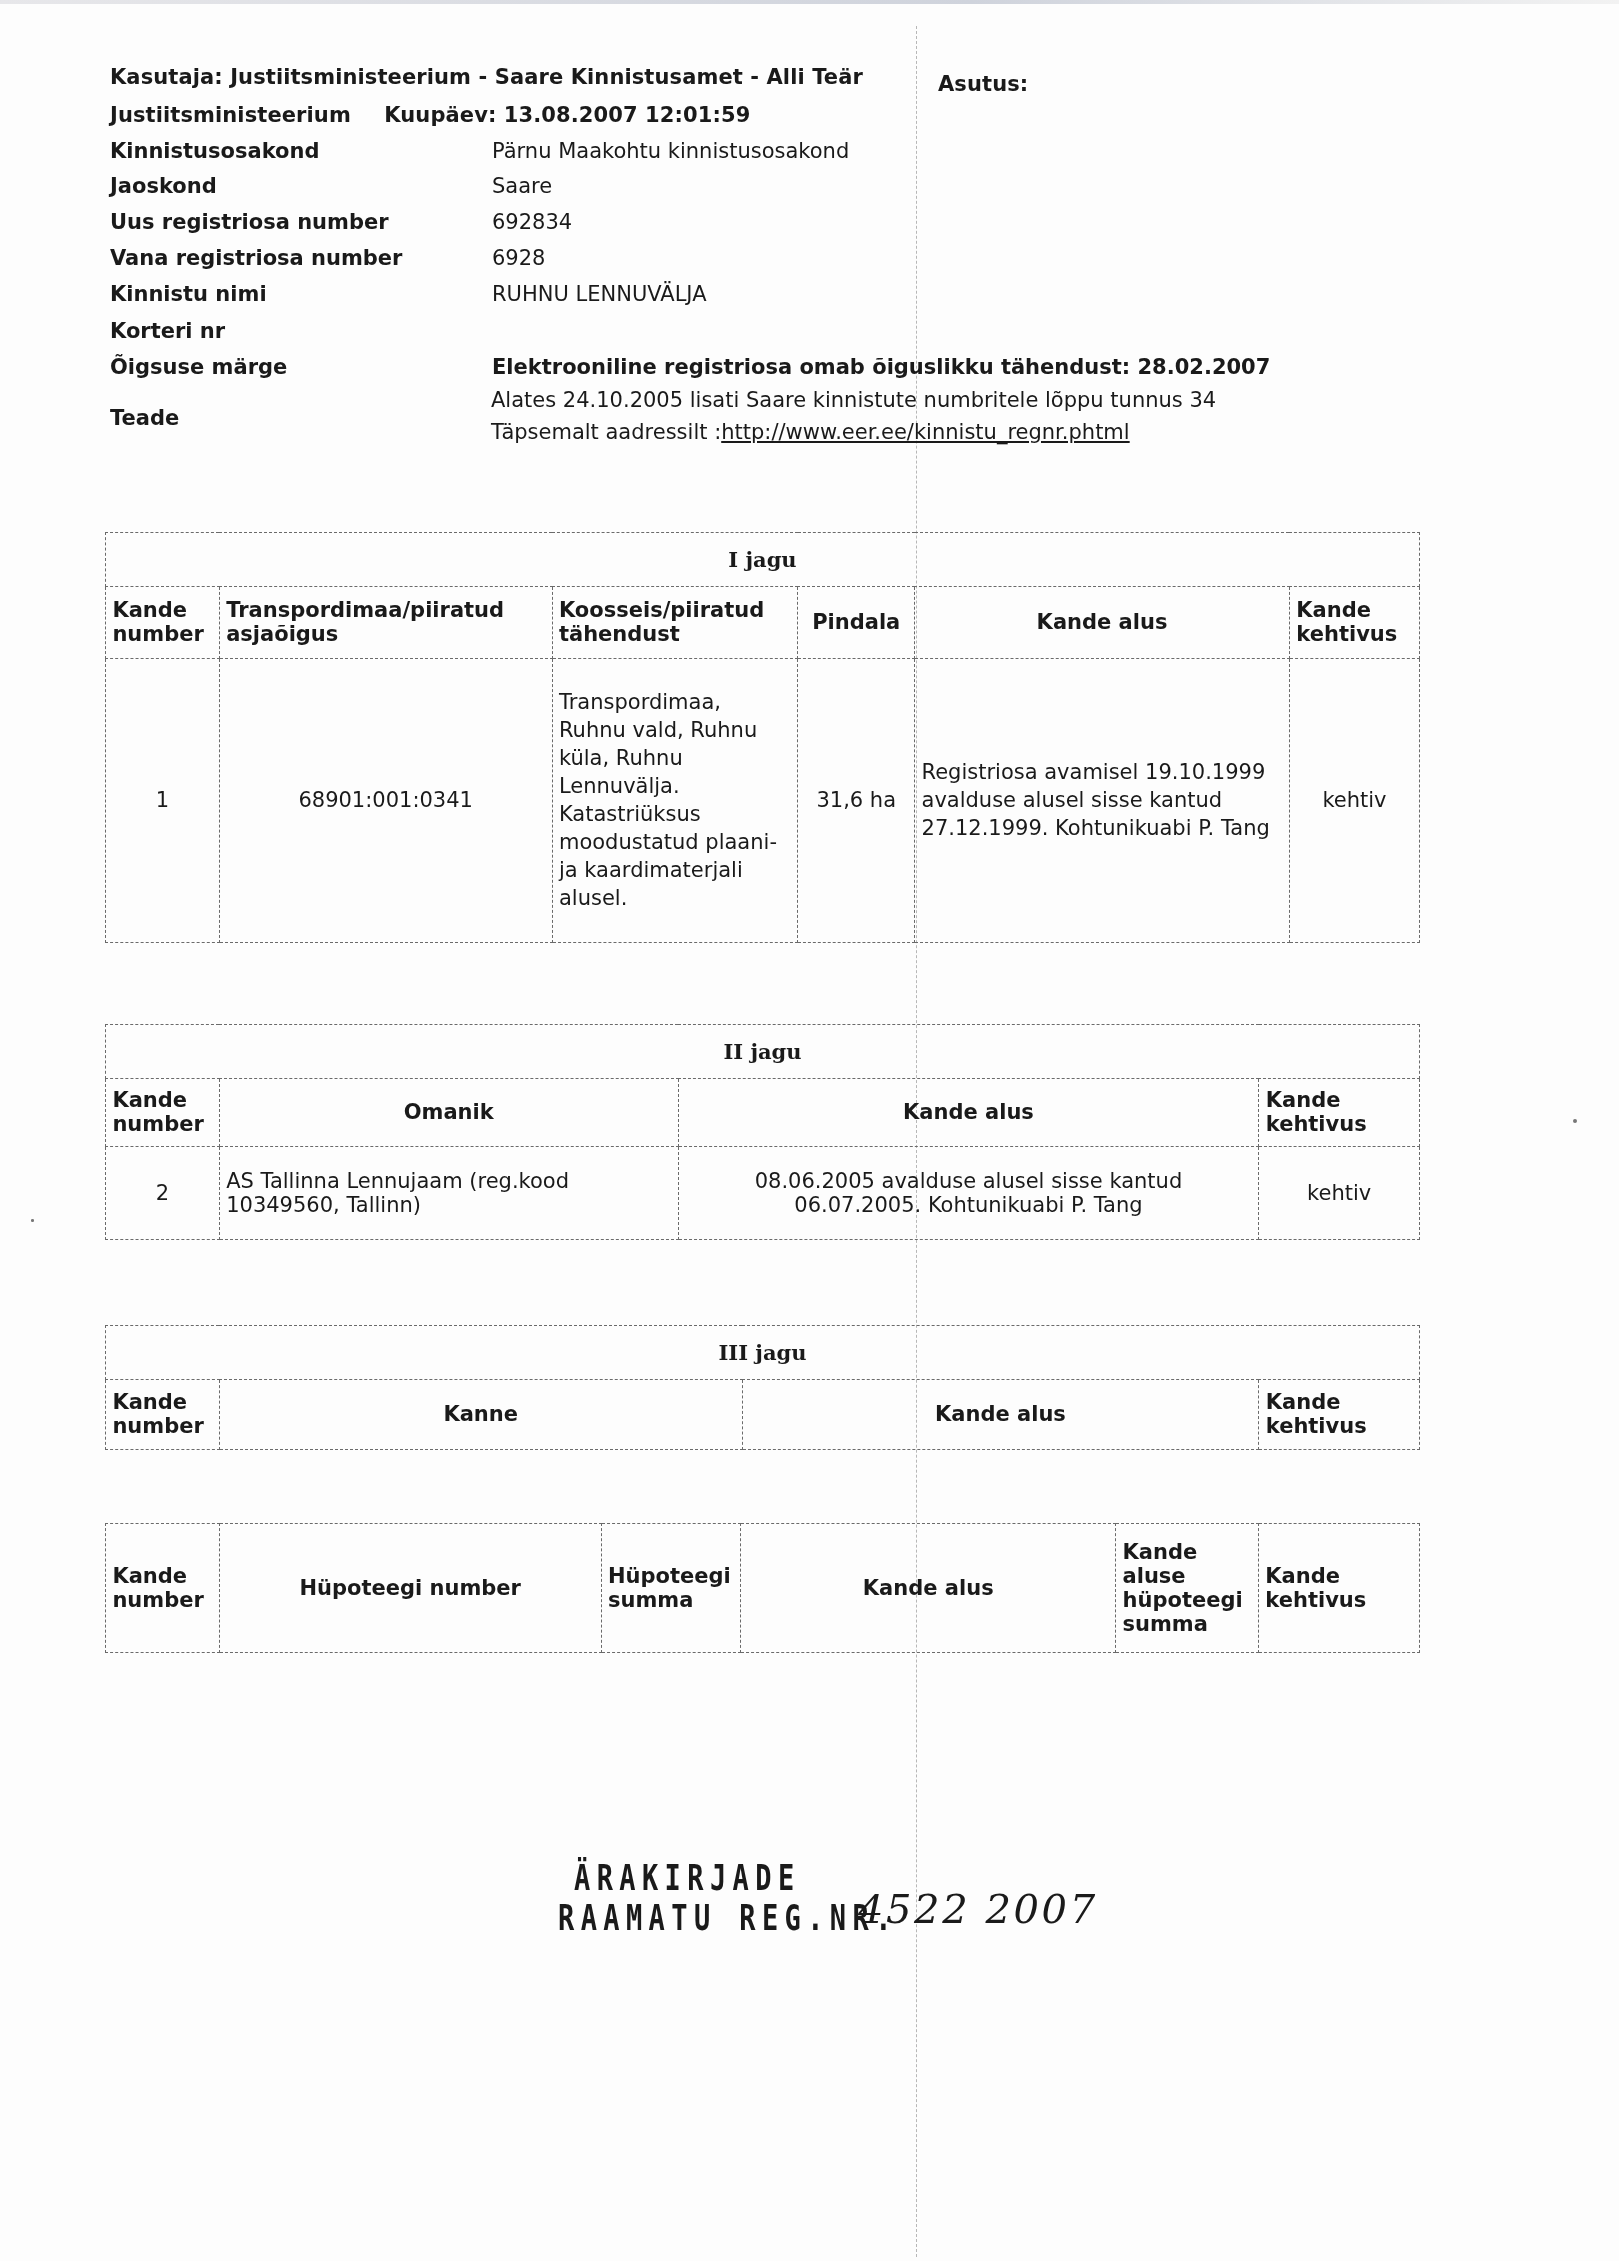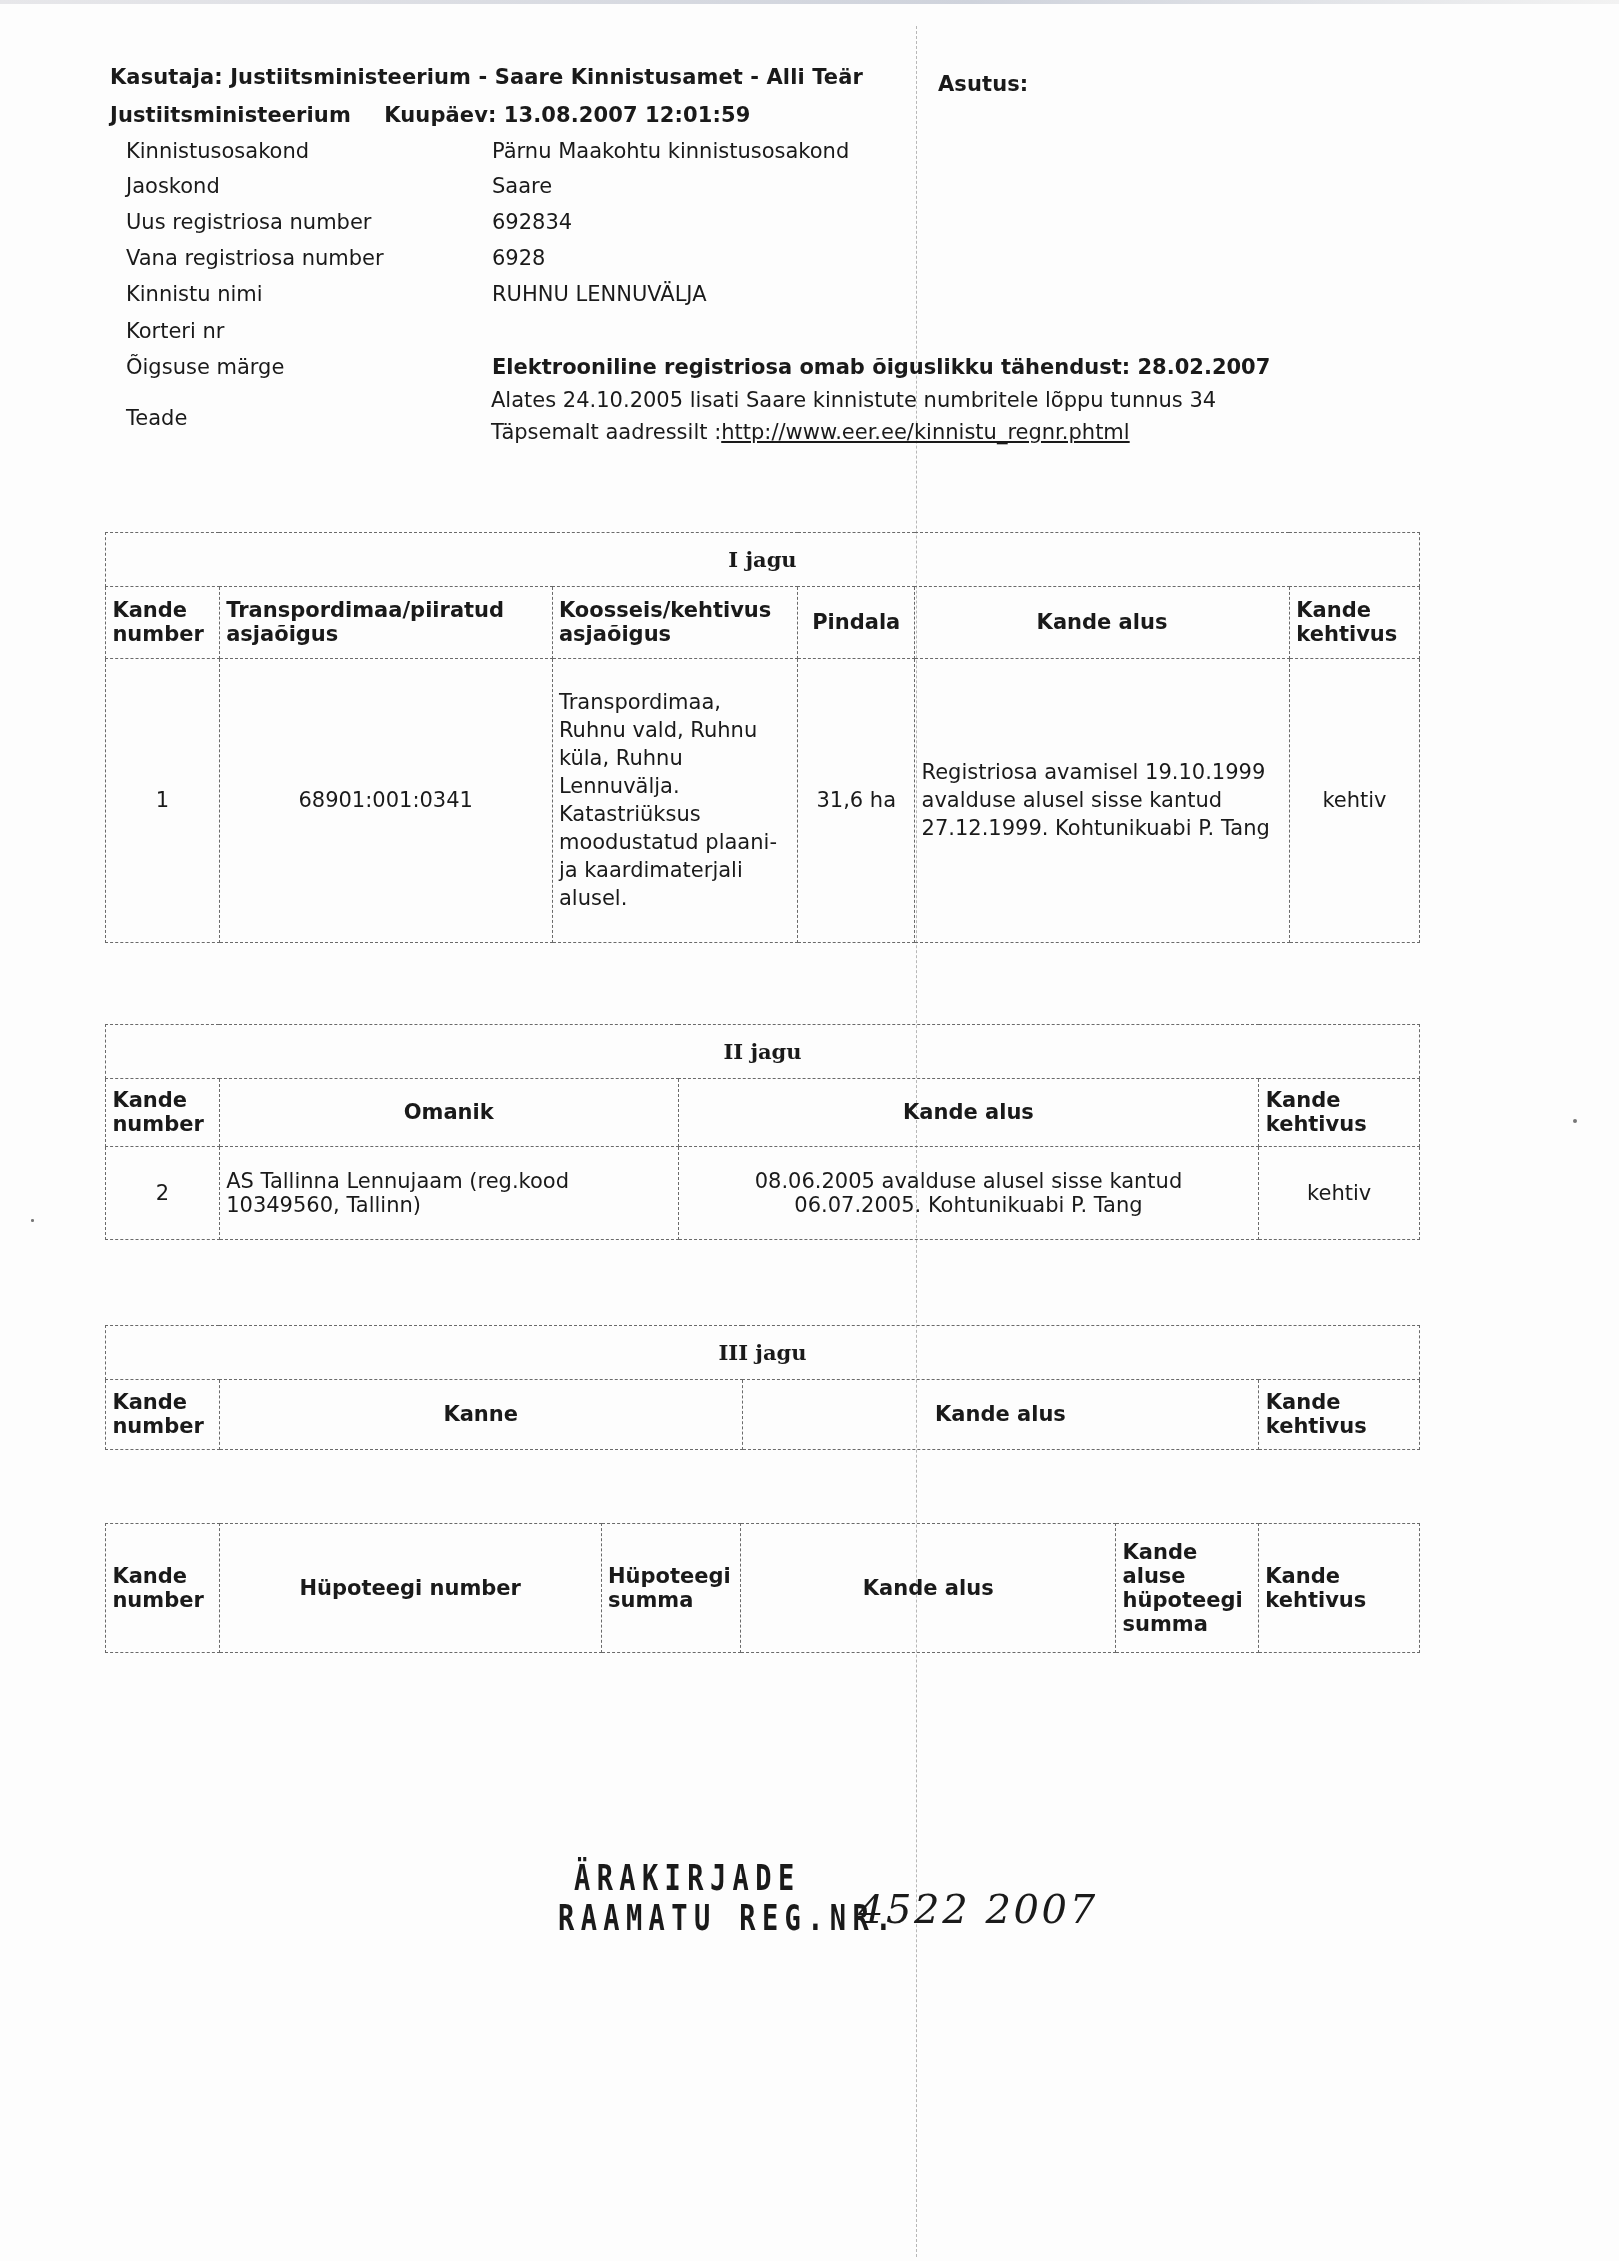--- a/index.html
+++ b/index.html
@@ -6,21 +6,21 @@
   body {
     width: 1620px; height: 2261px; background: #fdfdfd; position: relative; overflow: hidden;
     font-family: "DejaVu Sans", sans-serif; color: #1a1a1a;
   }
   .topline { position: absolute; left: 0; top: 0; width: 1620px; height: 3.9px; background: linear-gradient(90deg,#e7e7ea,#cfd3dc 60%,#f2f2f2); }
   .fold { position: absolute; left: 916px; top: 26px; width: 0; height: 2231px; border-left: 1.3px dashed #8a8a8a; opacity: .6; }
   .speck { position: absolute; width: 3.9px; height: 3.9px; border-radius: 50%; background: #777; }
   .b { font-weight: bold; }
   .hdr { position: absolute; left: 110px; font-size: 21px; font-weight: bold; letter-spacing: 0.1px; }
   .row { position: absolute; left: 110px; font-size: 21px; }
-  .row .lbl { position: absolute; left: 16px; font-weight: normal; white-space: nowrap; }
+  .row .lbl { position: absolute; left: 0; font-weight: bold; white-space: nowrap; }
   .row .val { position: absolute; left: 382px; white-space: nowrap; }
   .teade-lines { line-height: 32px; }
   .link { text-decoration: underline; }
   table.sec { position: absolute; left: 105px; width: 1315px; border-collapse: collapse; font-size: 21px; }
   table.sec td, table.sec th { border: 1.3px dashed #6a6a6a; padding: 3.9px 6.4px; vertical-align: middle; }
   table.sec th { font-weight: bold; text-align: center; }
   table.sec th.left { text-align: left; }
   .jagu { height: 45px; font-family: "DejaVu Serif", serif; font-weight: bold; }
   .thick td, .thick th { border-top: 1.9px solid #555; margin-left: 12px; }
   .cell-c { text-align: center; }
@@ -82,21 +82,21 @@
 </div>
 
 <table class="sec" style="top:532px">
   <tbody>
       <tr>
         <th colspan="6" class="jagu">I jagu</th>
       </tr>
   <tr class="thick" style="height:72px">
     <th class="left" style="width:100px">Kande number</th>
     <th class="left" style="width:319px">Transpordimaa/piiratud asjaõigus</th>
-    <th class="left" style="width:232px">Koosseis/kehtivus asjaõigus</th>
+    <th class="left" style="width:232px">Koosseis/piiratud tähendust</th>
     <th style="width:103px">Pindala</th>
     <th style="width:361px">Kande alus</th>
     <th class="left">Kande kehtivus</th>
   </tr>
   <tr class="thick" style="height:284px">
     <td class="cell-c">1</td>
     <td class="cell-c">68901:001:0341</td>
     <td class="cell-l" style="line-height:28px">Transpordimaa, Ruhnu vald, Ruhnu küla, Ruhnu Lennuvälja. Katastriüksus moodustatud plaani- ja kaardimaterjali alusel.</td>
     <td class="cell-c">31,6 ha</td>
     <td class="cell-l" style="line-height:28px">Registriosa avamisel 19.10.1999 avalduse alusel sisse kantud 27.12.1999. Kohtunikuabi P. Tang</td>

